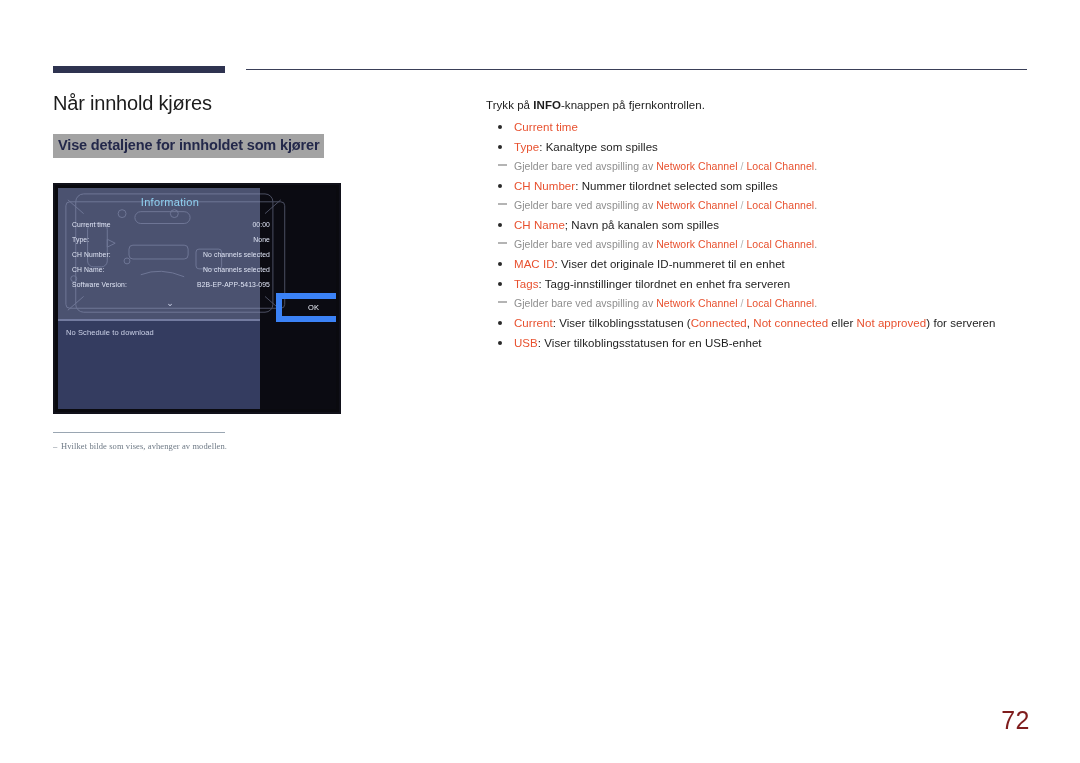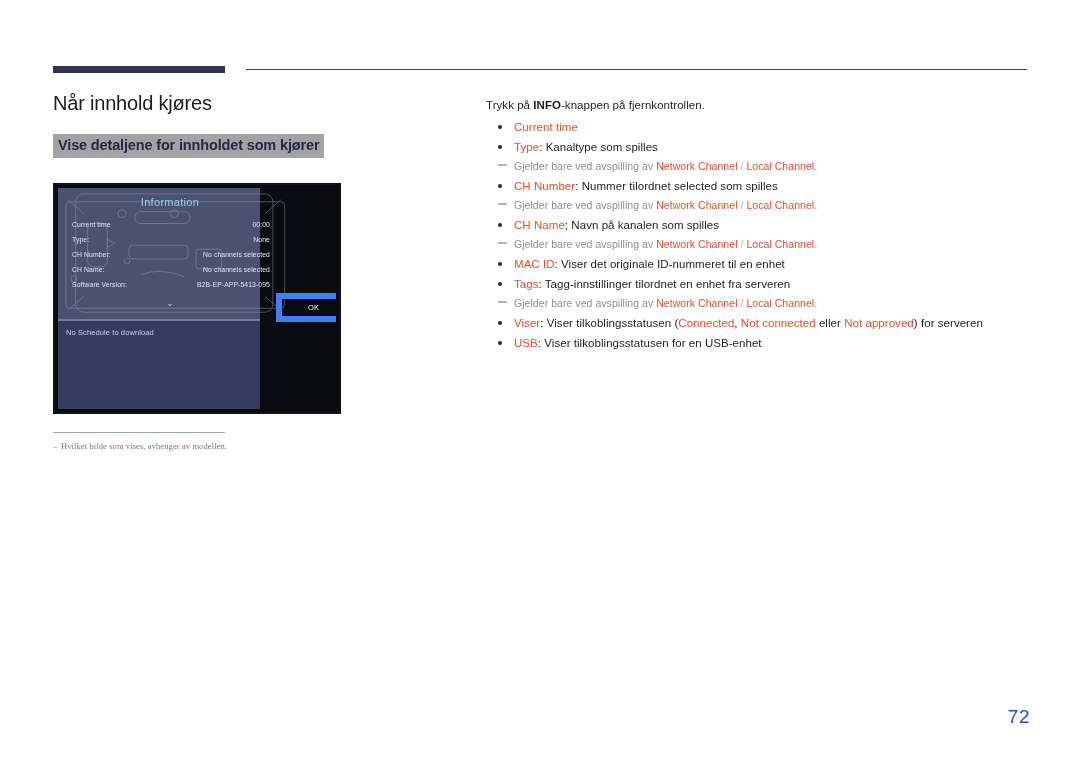--- a/index.html
+++ b/index.html
@@ -286,22 +286,22 @@
     background: #b4b4b4;
   }
   .note .kw { color: #e8512f; }
   .note .sep { color: #b4b4b4; }
 
   
   .page-number {
     position: absolute;
     right: 50px;
     top: 706px;
-    font-size: 19px;
-    color: #1d4ed8;
+    font-size: 25px;
+    color: #7f1d1d;
     letter-spacing: 0.5px;
   }
 </style>
 </head>
 <body>
 
 <div class="header-rules">
   <div class="rule-thick"></div>
   <div class="rule-thin"></div>
 </div>
@@ -420,21 +420,21 @@
 
     <li class="bullet">
       <span class="kw">Tags</span><span>: Tagg-innstillinger tilordnet en enhet fra serveren</span>
     </li>
 
     <li class="note">
       <span>Gjelder bare ved avspilling av </span><span class="kw">Network Channel</span><span class="sep"> / </span><span class="kw">Local Channel</span><span>.</span>
     </li>
 
     <li class="bullet">
-      <span class="kw">Viser</span><span>: Viser tilkoblingsstatusen (</span><span class="kw">Connected</span><span>, </span><span class="kw">Not connected</span><span> eller </span><span class="kw">Not approved</span><span>) for serveren</span>
+      <span class="kw">Current</span><span>: Viser tilkoblingsstatusen (</span><span class="kw">Connected</span><span>, </span><span class="kw">Not connected</span><span> eller </span><span class="kw">Not approved</span><span>) for serveren</span>
     </li>
 
     <li class="bullet">
       <span class="kw">USB</span><span>: Viser tilkoblingsstatusen for en USB-enhet</span>
     </li>
 
   </ul>
 </div>
 
 <div class="page-number">72</div>

